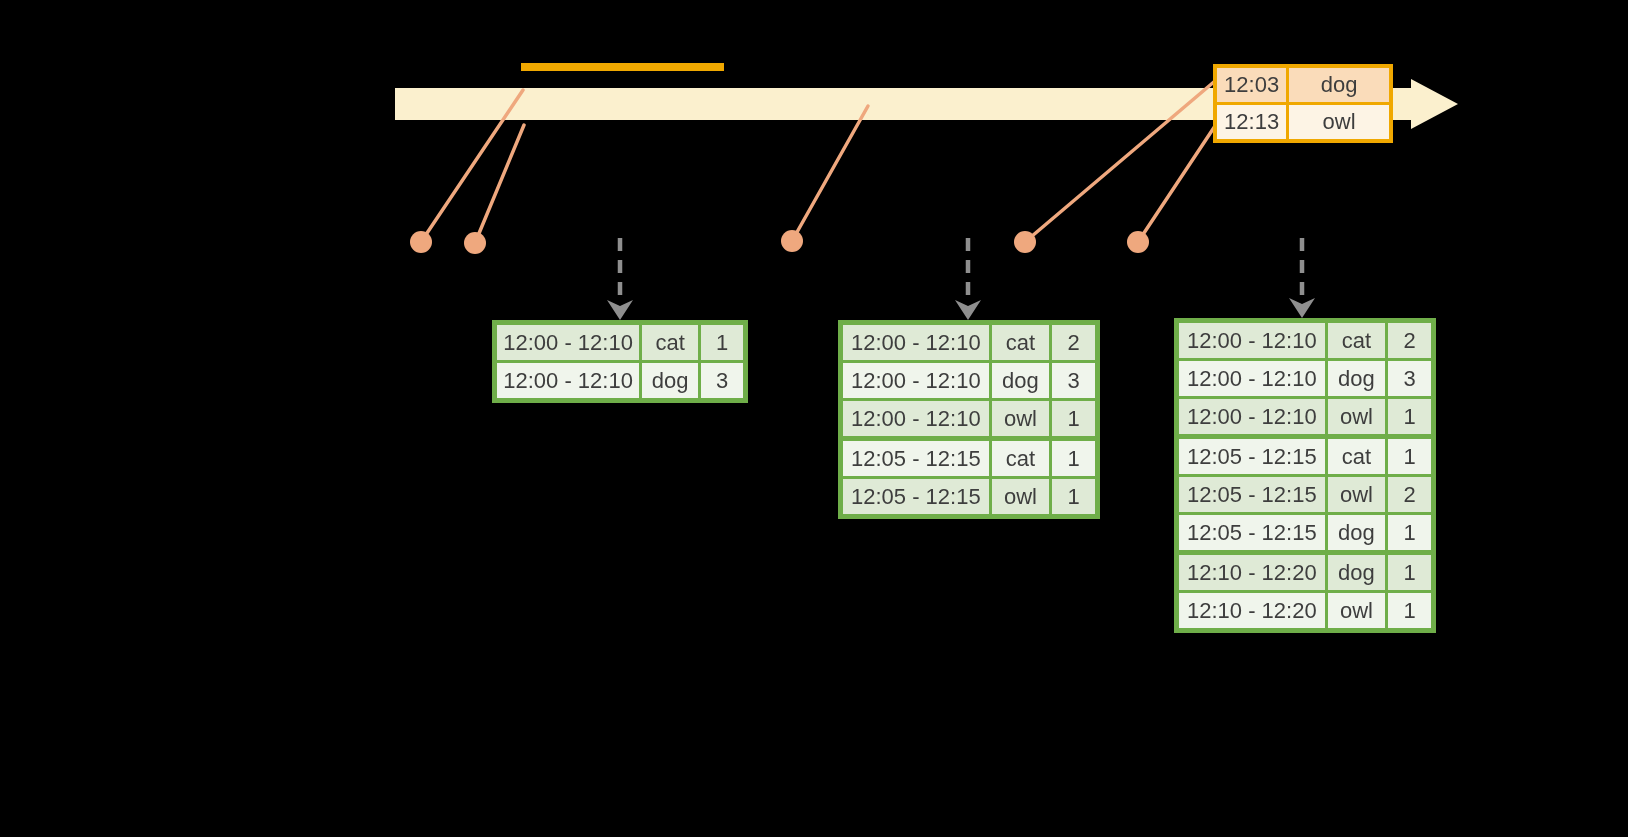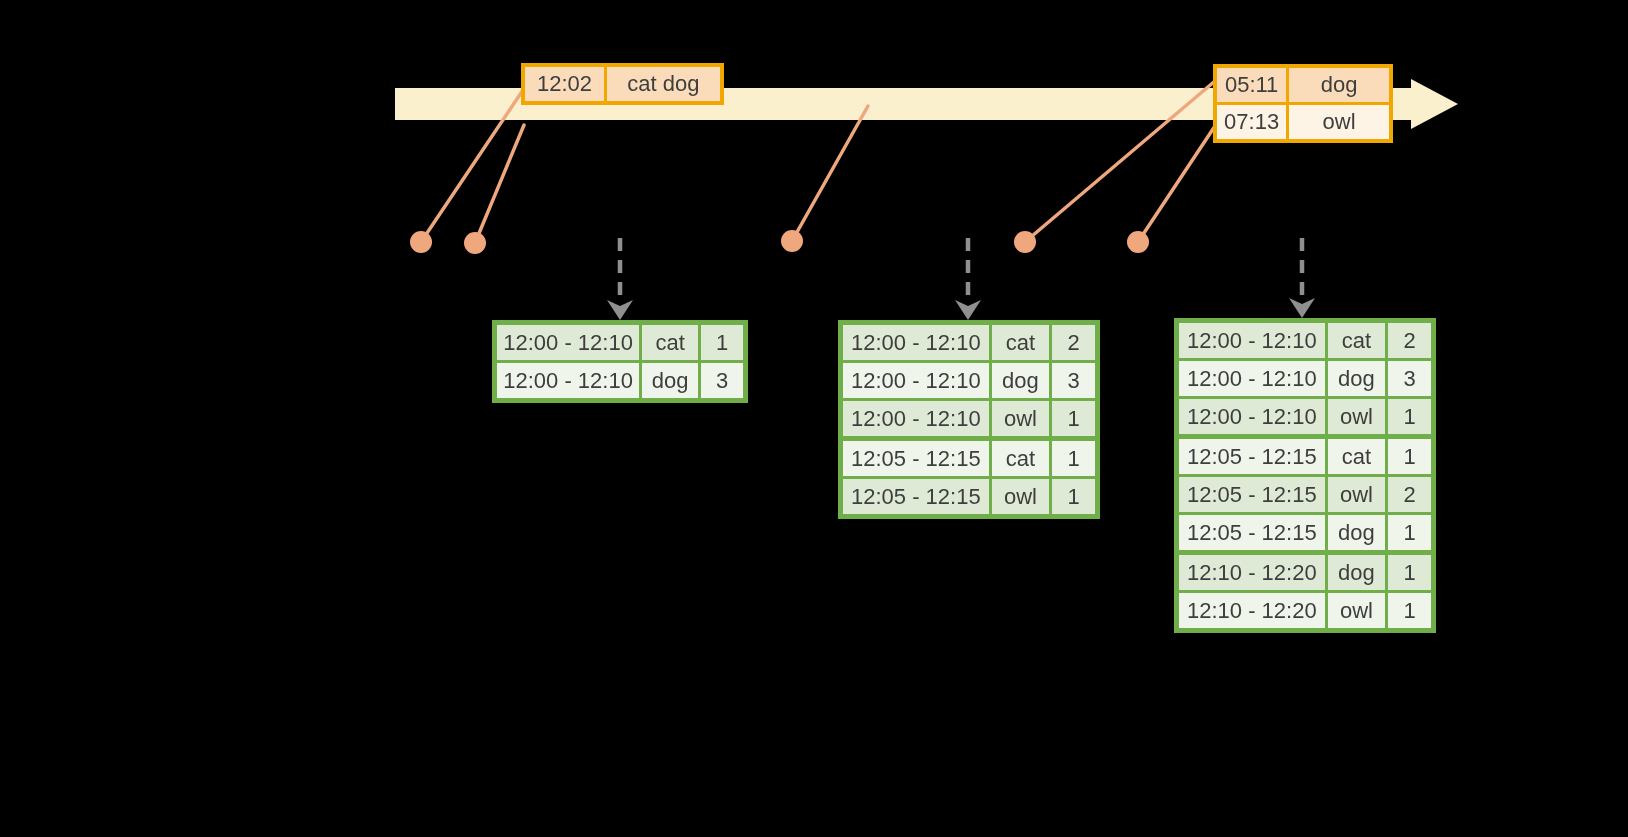--- a/index.html
+++ b/index.html
@@ -88,35 +88,31 @@
 
     <line x1="968" y1="238" x2="968" y2="300" stroke-width="4.5" stroke-dasharray="13 9" stroke="#8F8F8F"></line>
     <polygon points="955,300 968,320 981,300 968,306" fill="#8F8F8F"></polygon>
 
     <line x1="1302" y1="238" x2="1302" y2="298" stroke-width="4.5" stroke-dasharray="13 9" stroke="#8F8F8F"></line>
     <polygon points="1289,298 1302,318 1315,298 1302,304" fill="#8F8F8F"></polygon>
   </svg>
 
   <div class="etable" id="etable-0">
 
+    </div>
+
+
+  <div class="etable" id="etable-2">
+
   <div class="erow">
-      <div class="ecell etime">12:02</div>
-      <div class="ecell ewords">cat dog</div>
-    </div>
-    </div>
-
-
-  <div class="etable" id="etable-2">
-
-  <div class="erow">
-      <div class="ecell etime">05:11</div>
+      <div class="ecell etime">12:03</div>
       <div class="ecell ewords">dog</div>
     </div>
       <div class="erow">
-      <div class="ecell etime">07:13</div>
+      <div class="ecell etime">12:13</div>
       <div class="ecell ewords">owl</div>
     </div>
     </div>
 
   <div class="rtable" id="rtable-0">
 
   <div class="rrow">
       <div class="rcell rwindow">12:00 - 12:10</div>
       <div class="rcell rword">cat</div>
       <div class="rcell rcount">1</div>

